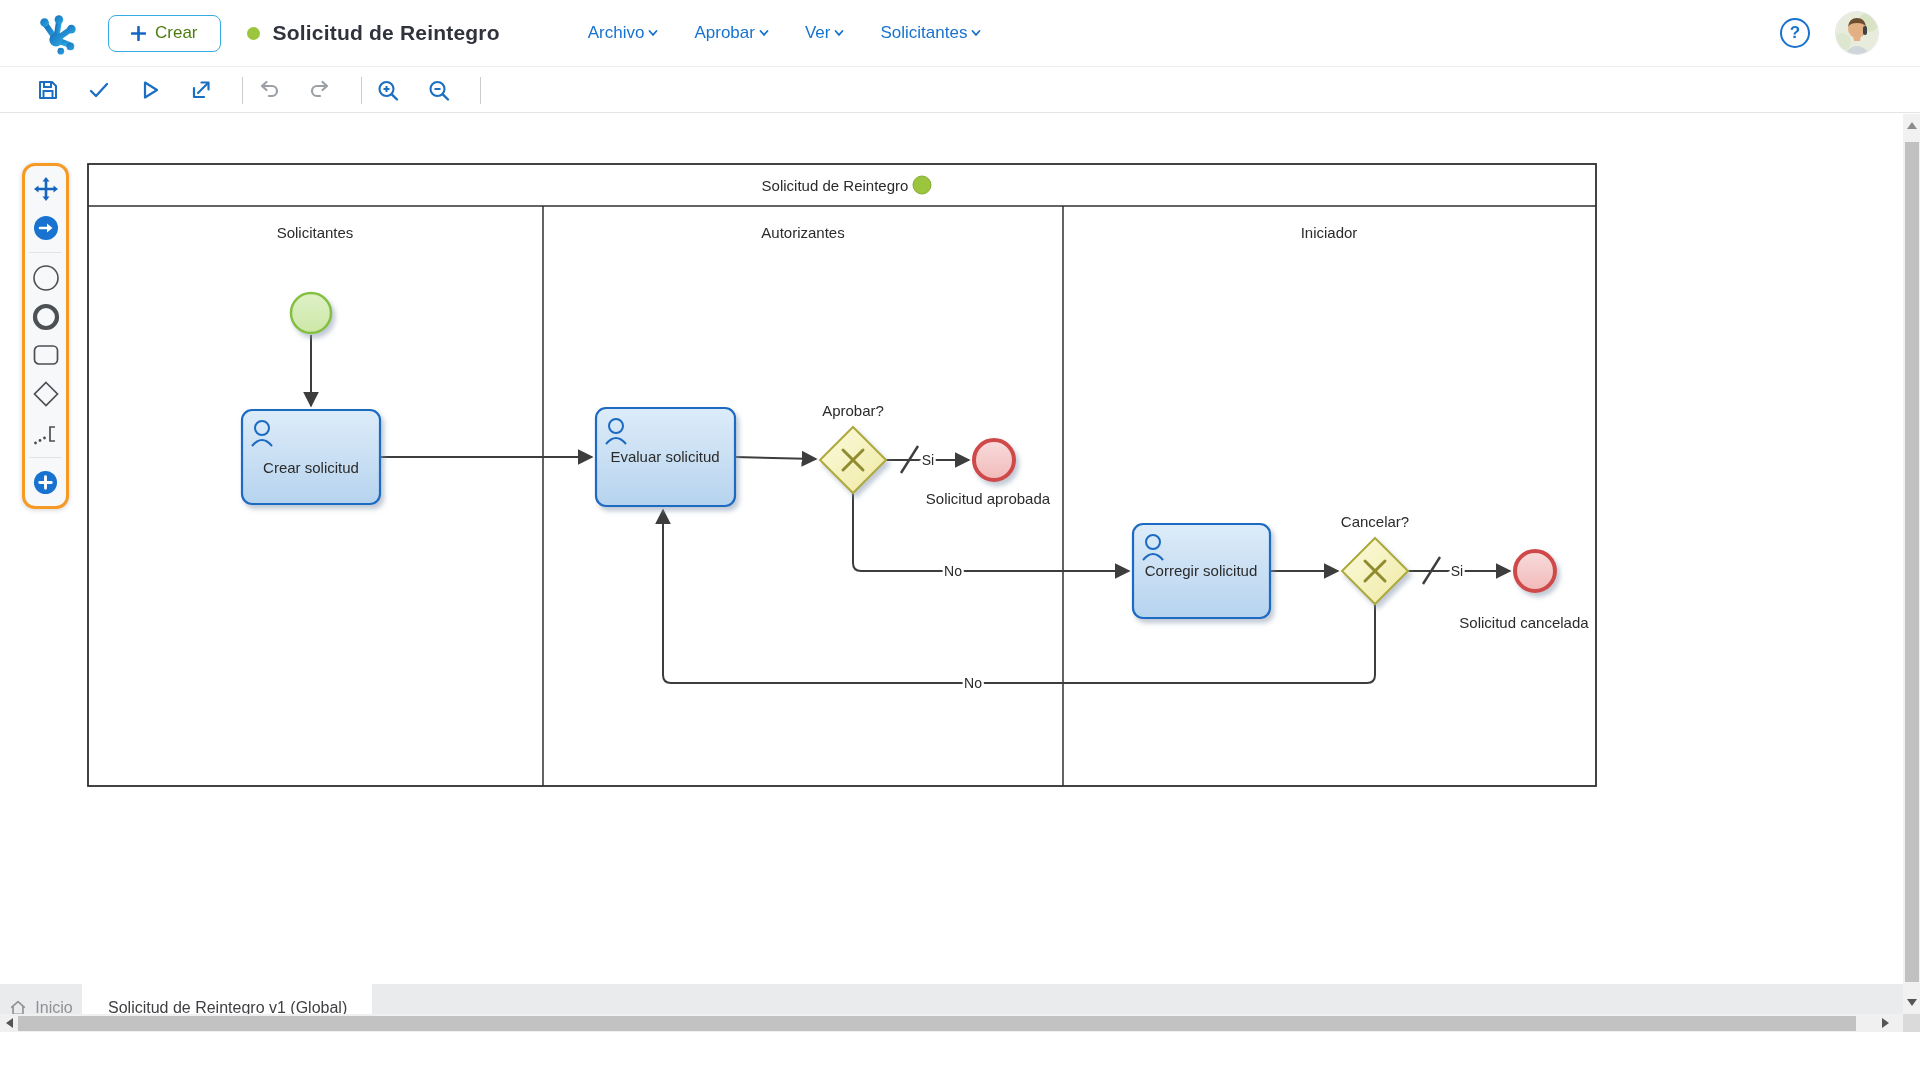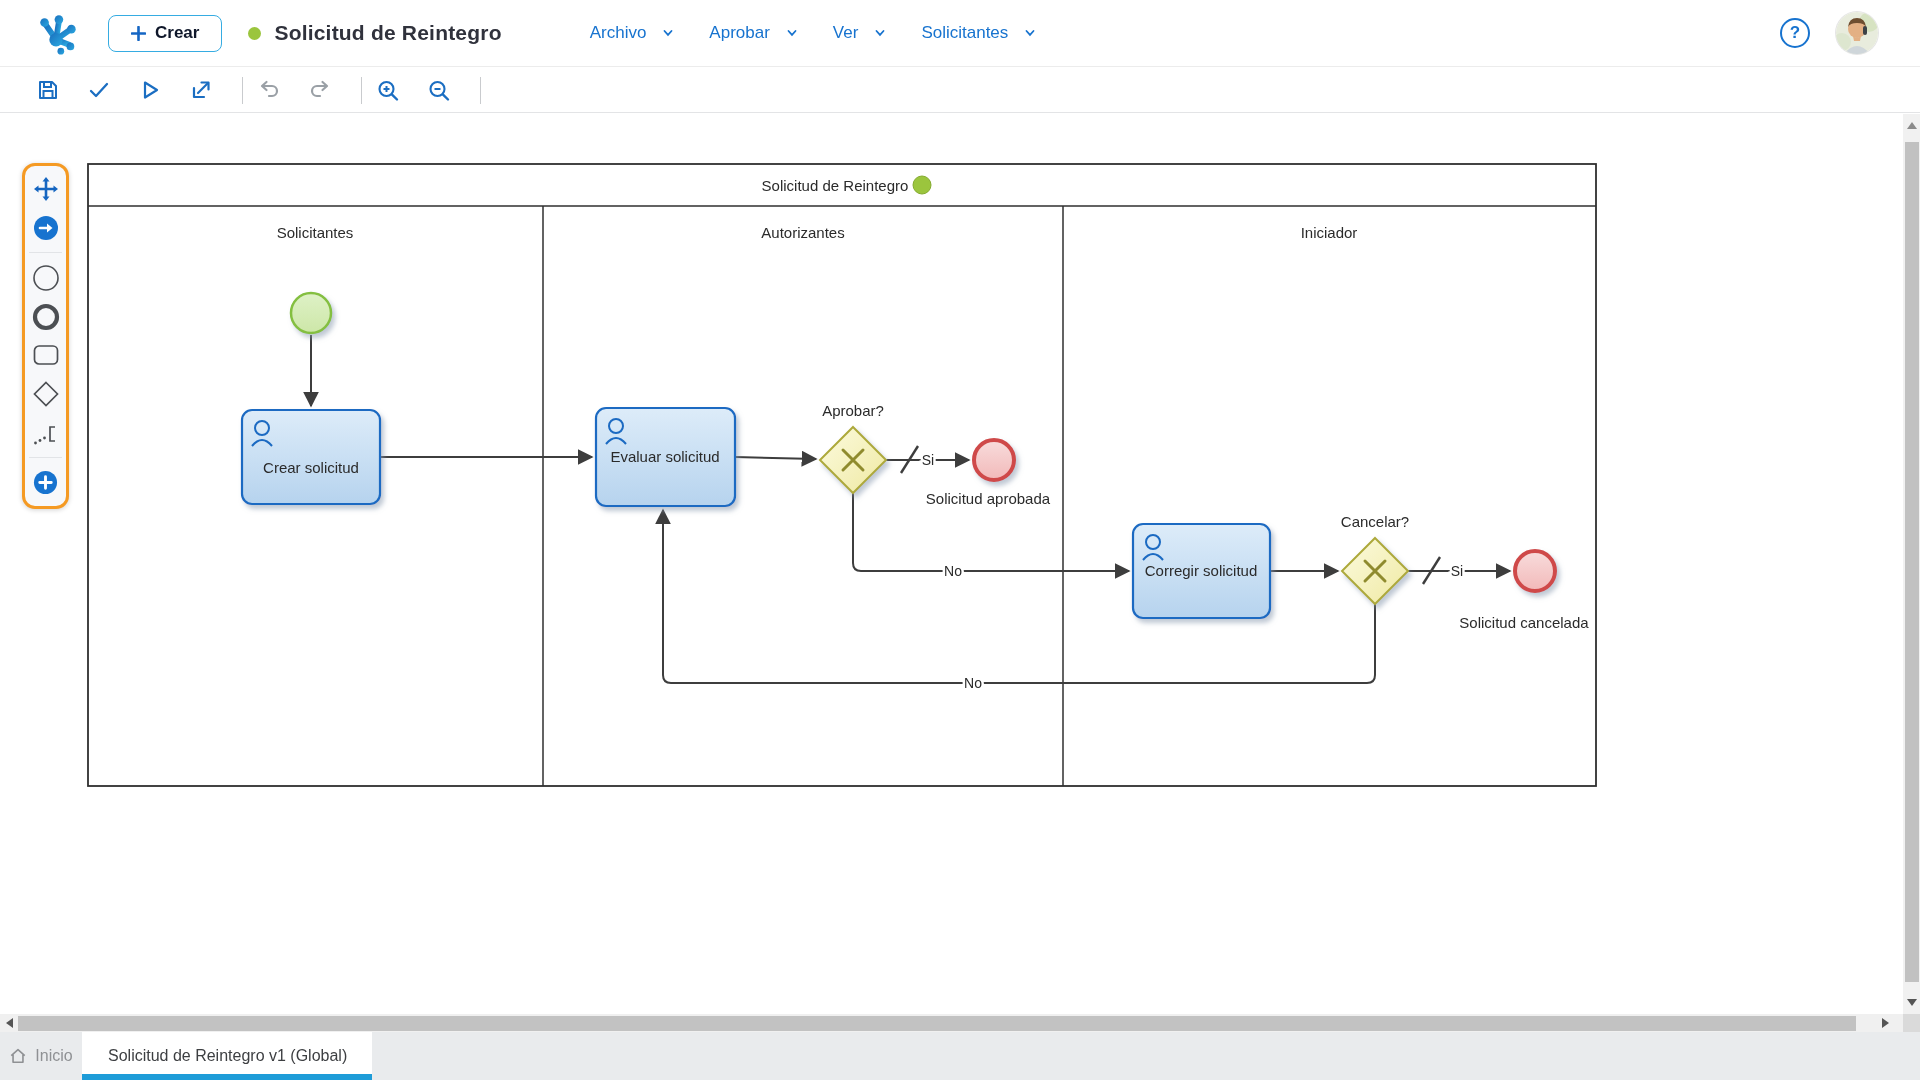--- a/index.html
+++ b/index.html
@@ -3,25 +3,25 @@
 <meta charset="utf-8">
 <style>
   * { margin:0; padding:0; box-sizing:border-box; }
   html,body { width:1920px; height:1080px; overflow:hidden; background:#fff;
               font-family:"Liberation Sans", sans-serif; }
   .header { position:absolute; top:0; left:0; width:1920px; height:67px; background:#fff;
             border-bottom:1px solid #ececec; display:flex; align-items:center; z-index:5; }
   .logo { margin-left:34px; width:46px; height:46px; flex:0 0 auto; }
   .create-btn { margin-left:28px; height:37px; padding:0 22px; display:flex; align-items:center; gap:9px;
                 border:1.5px solid #36ace2; border-radius:8px; background:#fff; cursor:pointer; }
-  .create-btn span { color:#0f172a; font-size:17px; font-weight:bold; }
+  .create-btn span { color:#4d7c0f; font-size:17px; font-weight:normal; }
   .status-dot { width:13px; height:13px; border-radius:50%; background:#9bc53d; margin-left:26px; }
   .proc-title { margin-left:13px; font-size:21px; font-weight:bold; color:#30323c; letter-spacing:.2px; }
   .menus { display:flex; align-items:center; gap:36px; margin-left:88px; }
-  .menu-item { display:flex; align-items:center; gap:17px; color:#1773cf; font-size:17px; cursor:pointer; }
+  .menu-item { display:flex; align-items:center; gap:4px; color:#1773cf; font-size:17px; cursor:pointer; }
   .chev { width:10px; height:10px; display:inline-block; }
   .hdr-right { margin-left:auto; display:flex; align-items:center; gap:26px; margin-right:42px; }
   .help-btn { width:30px; height:30px; border-radius:50%; border:2.5px solid #1773cf; color:#1773cf;
               display:flex; align-items:center; justify-content:center; font-size:17px; font-weight:bold; cursor:pointer; background:#fff;}
   .avatar { width:42px; height:42px; border-radius:50%; overflow:hidden; cursor:pointer; box-shadow:0 0 0 1px #e5e5e5; }
 
   .toolbar { position:absolute; top:68px; left:0; width:1920px; height:45px; background:#fff;
              border-bottom:1px solid #e3e4e6; display:flex; align-items:center; padding-left:36px; z-index:5;}
   .tb-btn { width:24px; height:24px; margin-right:27px; cursor:pointer; display:flex; align-items:center; justify-content:center; background:none; border:none; padding:0;}
   .tb-sep { width:1px; height:27px; background:#c9cbce; margin:0 14px 0 2px; }
@@ -37,21 +37,21 @@
   .vscroll { position:absolute; top:114px; right:0; width:17px; height:900px; background:#f1f1f1; z-index:6;}
   .vscroll .arr-up { position:absolute; top:8px; left:4px; width:0; height:0; border-left:5px solid transparent; border-right:5px solid transparent; border-bottom:7px solid #8b8b8b; }
   .vscroll .thumb { position:absolute; top:28px; left:1.5px; width:14px; height:840px; background:#c1c1c1; cursor:pointer;}
   .vscroll .arr-dn { position:absolute; bottom:8px; left:4px; width:0; height:0; border-left:5px solid transparent; border-right:5px solid transparent; border-top:7px solid #555; }
   .hscroll { position:absolute; top:1014px; left:0; width:1903px; height:18px; background:#f0f0f0; z-index:6;}
   .hscroll .arr-l { position:absolute; left:6px; top:4px; width:0; height:0; border-top:5px solid transparent; border-bottom:5px solid transparent; border-right:7px solid #555; }
   .hscroll .thumb { position:absolute; left:18px; top:1.5px; height:15px; width:1838px; background:#c2c2c2; cursor:pointer;}
   .hscroll .arr-r { position:absolute; right:14px; top:4px; width:0; height:0; border-top:5px solid transparent; border-bottom:5px solid transparent; border-left:7px solid #555; }
   .scroll-corner { position:absolute; top:1014px; right:0; width:17px; height:18px; background:#dadada; z-index:6;}
 
-  .tabbar { position:absolute; top:1032px; left:0; width:1920px; height:48px; background:#e9ebed; z-index:5;
+  .tabbar { position:absolute; top:984px; left:0; width:1920px; height:48px; background:#e9ebed; z-index:5;
             display:flex; align-items:stretch; }
   .tab-home { width:82px; display:flex; align-items:center; justify-content:center; gap:8px; color:#8f9194;
               font-size:16px; cursor:pointer; }
   .tab-active { width:290px; background:#fff; display:flex; align-items:center; gap:10px; padding:0 22px 0 16px;
                 position:relative; cursor:pointer; }
   .tab-active .tab-label { color:#3d3f42; font-size:16px; white-space:nowrap; }
   .tab-underline { position:absolute; left:0; right:0; bottom:0; height:6px; background:#1e9cd8; }
 
   svg text { font-family:"Liberation Sans", sans-serif; }
   .bpmn-label { fill:#2b2b2b; font-size:15px; }

